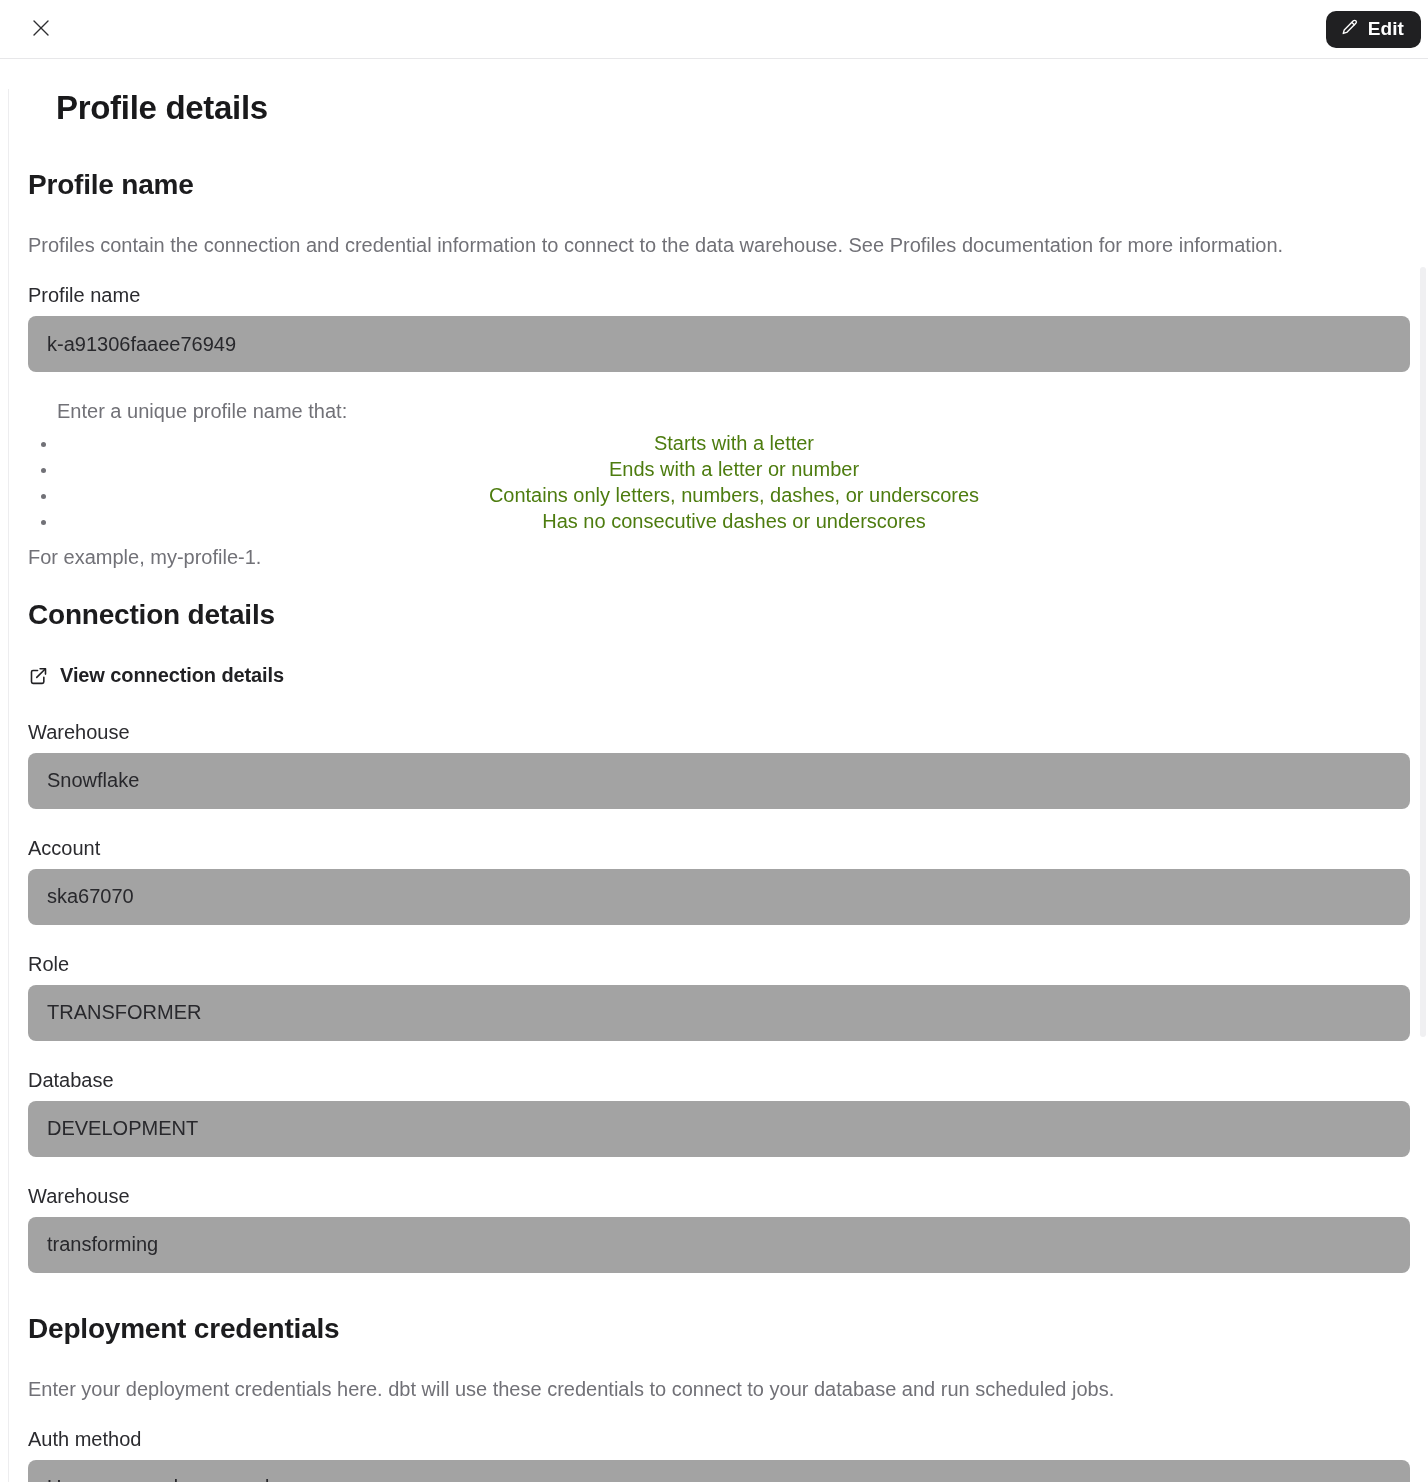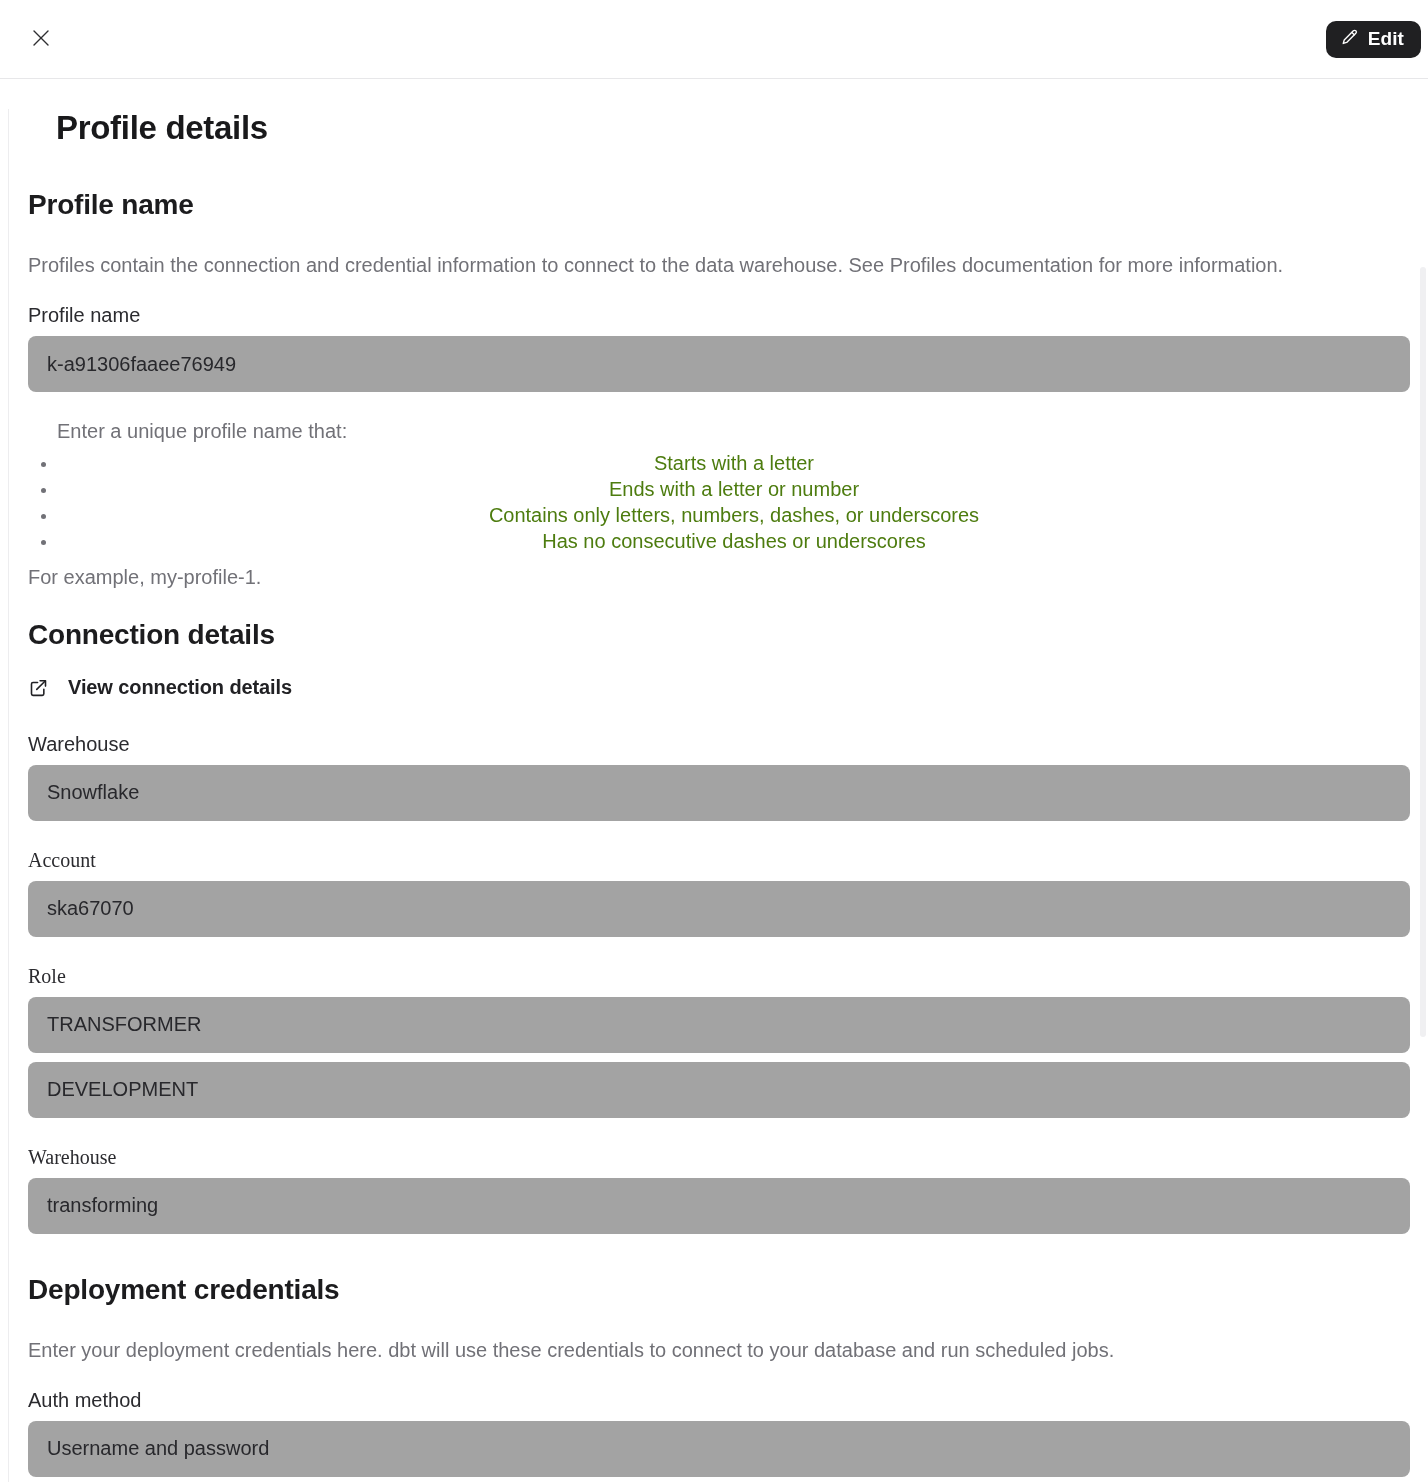--- a/index.html
+++ b/index.html
@@ -5,21 +5,21 @@
   * { margin: 0; padding: 0; box-sizing: border-box; }
   html, body {
     width: 1428px; height: 1482px;
     background: #ffffff;
     font-family: "Liberation Sans", "DejaVu Sans", sans-serif;
     overflow: hidden;
     position: relative;
   }
   
   .topbar {
-    height: 79px;
+    height: 59px;
     background: #ffffff;
     border-bottom: 1px solid #e7e7e9;
     display: flex;
     align-items: center;
     justify-content: space-between;
     padding: 0 7px 0 24px;
   }
   .close-btn {
     width: 34px; height: 34px;
     display: flex; align-items: center; justify-content: center;
@@ -71,21 +71,21 @@
     color: #717177;
     max-width: 1312px;
   }
   .field-label {
     font-size: 20px;
     line-height: 24px;
     font-weight: 500;
     color: #2b2b2f;
   }
   .ml-first { margin-top: 25px; }
-  .ml-group { margin-top: 27px; font-family: Liberation Serif, serif; }
+  .ml-group { margin-top: 27px; }
   .ml-head  { margin-top: 30px; }
   .field-box {
     margin-top: 9px;
     height: 56px;
     background: #a3a3a3;
     border-radius: 8px;
     display: flex;
     align-items: center;
     padding: 0 19px;
     font-size: 20px;
@@ -110,24 +110,24 @@
     text-align: center;
   }
   ul.rules li::marker { color: #717177; font-size: 17px; }
   .example {
     margin-top: 10px;
     font-size: 20px;
     line-height: 26px;
     color: #717177;
   }
   .view-link {
-    margin-top: 25px;
+    margin-top: 33px;
     display: inline-flex;
     align-items: center;
-    gap: 20px;
+    gap: 12px;
     font-size: 20px;
     font-weight: 700;
     letter-spacing: -0.1px;
     color: #212124;
     text-decoration: none;
     cursor: pointer;
   }
   .view-link svg { display: block; }
   
   .scrollbar-thumb {
@@ -208,20 +208,21 @@
   <div class="field-label ml-group">Account</div>
   <div class="field-box">
     <span>ska67070</span>
   </div>
 
   <div class="field-label ml-group">Role</div>
   <div class="field-box">
     <span>TRANSFORMER</span>
   </div>
 
+  <div class="field-label ml-group">Database</div>
   <div class="field-box">
     <span>DEVELOPMENT</span>
   </div>
 
   <div class="field-label ml-group">Warehouse</div>
   <div class="field-box">
     <span>transforming</span>
   </div>
 
   

